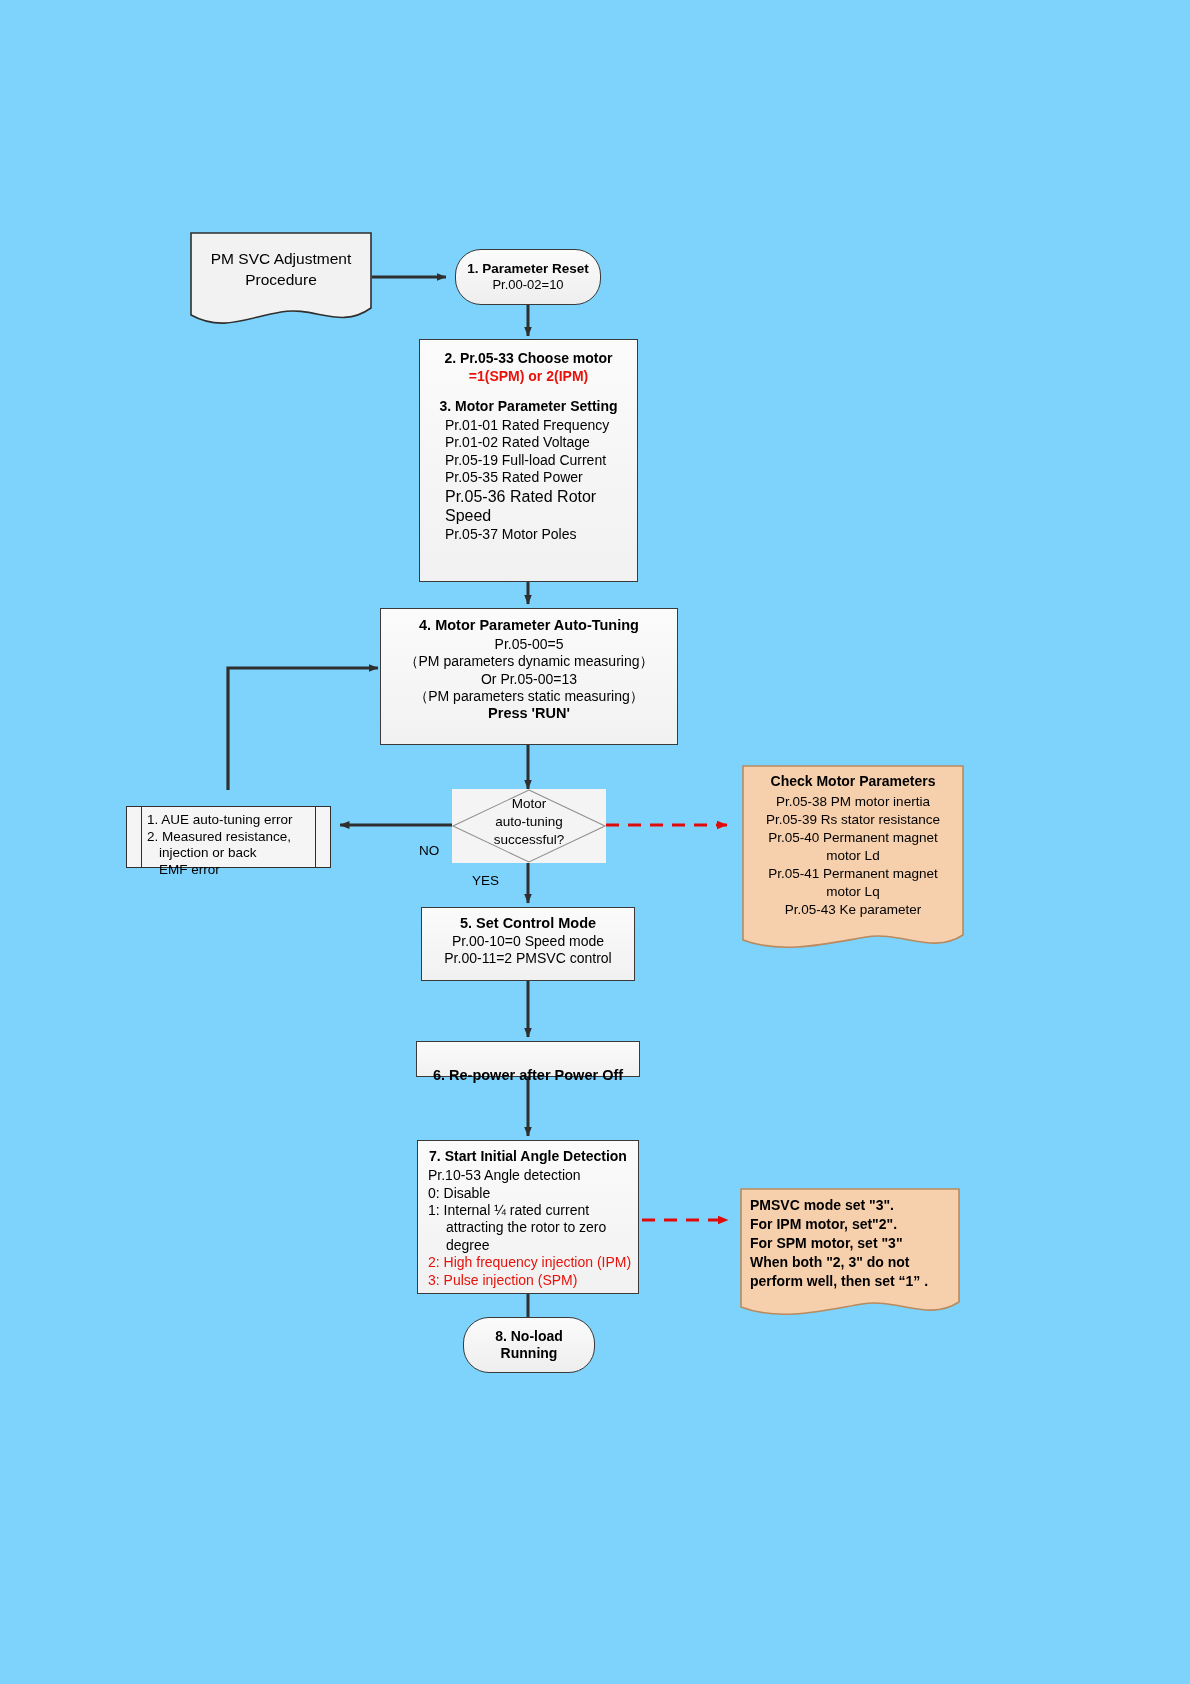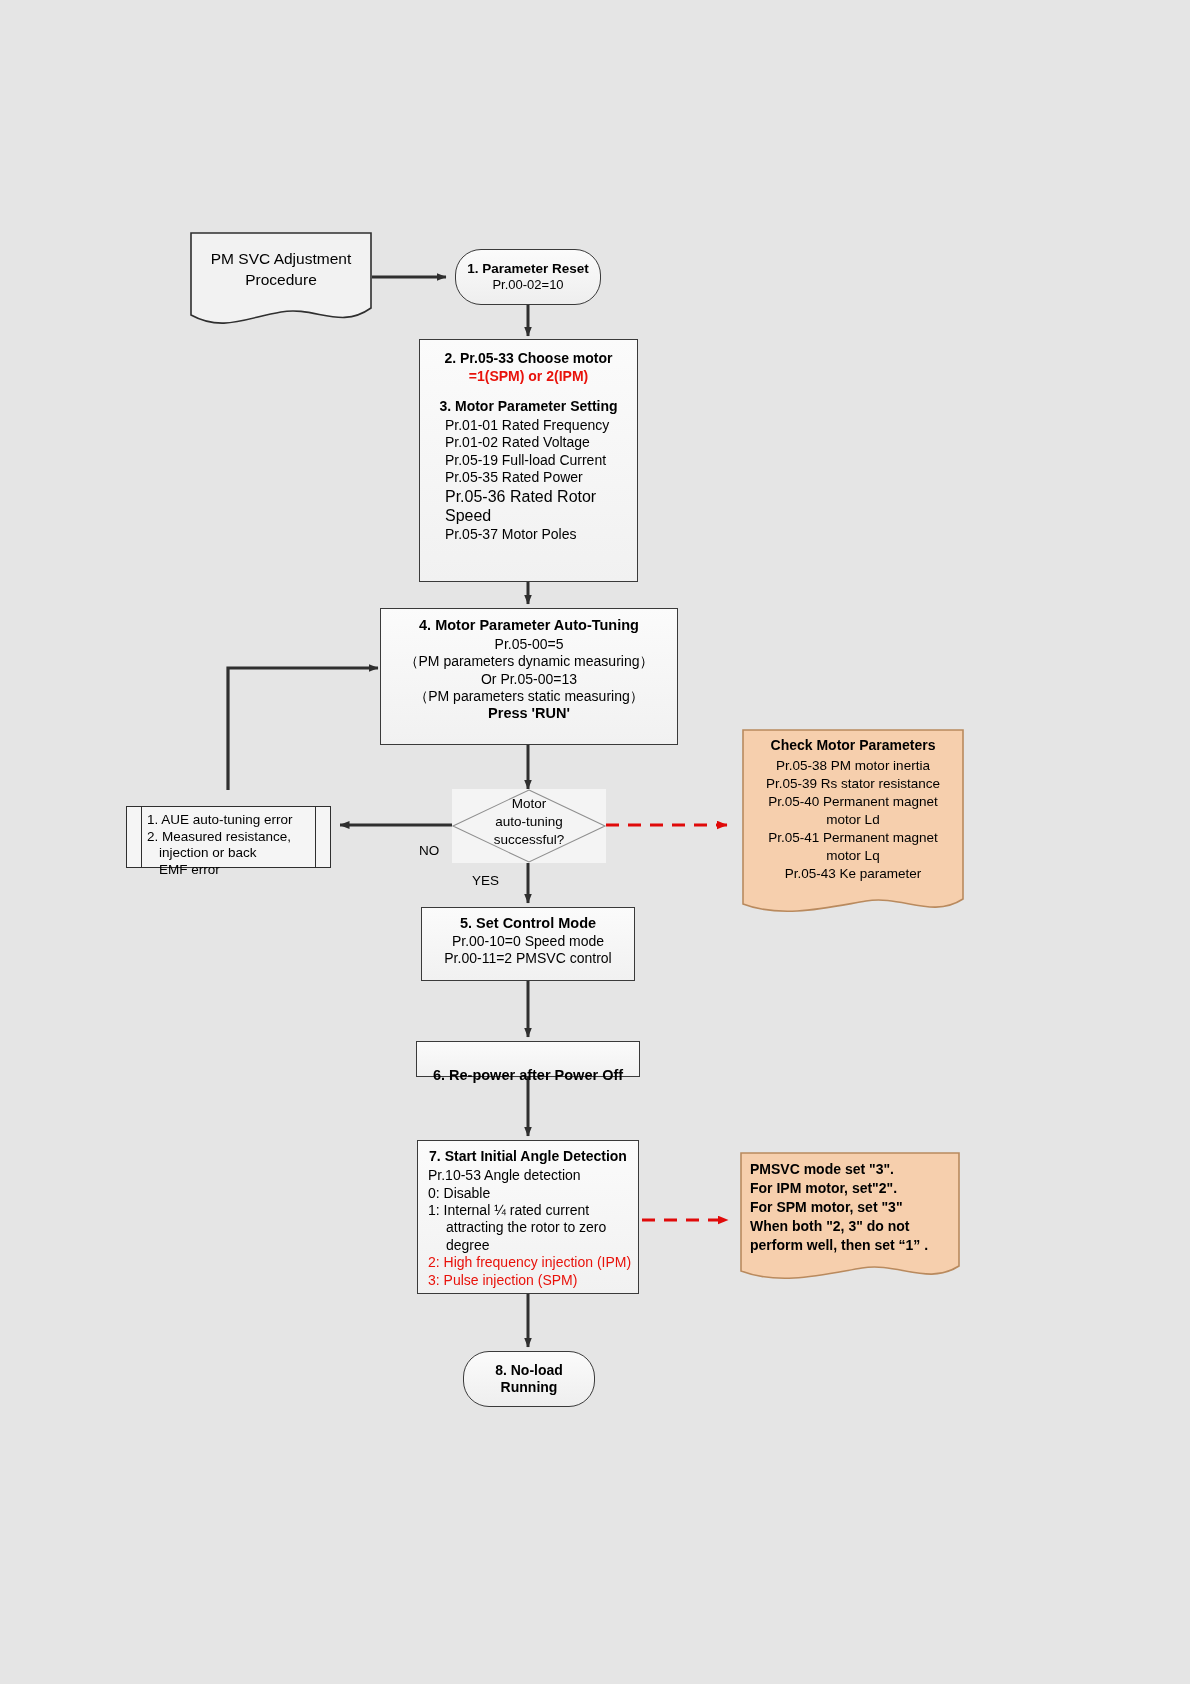--- a/index.html
+++ b/index.html
@@ -8,21 +8,21 @@
     background: #ffffff;
   }
   body {
     font-family: "Liberation Sans", sans-serif;
     -webkit-font-smoothing: antialiased;
   }
   #canvas {
     position: relative;
     width: 1190px;
     height: 1684px;
-    background: #e5e5e5;
+    background: #7dd3fc;
     overflow: hidden;
   }
   .node {
     position: absolute;
     box-sizing: border-box;
     text-align: center;
     color: #000000;
     line-height: 1.24;
   }
   .rect {
@@ -86,20 +86,21 @@
   }
   .diamond-label {
     position: absolute;
     left: 0; right: 0;
     text-align: center;
   }
 
   .note {
     position: absolute;
     box-sizing: border-box;
+    margin-top: 36px;
   }
   .note .note-text {
     position: absolute;
     left: 0; right: 0;
   }
 
   .edge-label {
     position: absolute;
     color: #000;
   }
@@ -249,18 +250,18 @@
     <svg width="220" height="132" viewBox="0 0 220 132" preserveAspectRatio="none" style="position:absolute;left:0;top:0;">
       <path d="M1,1 L219,1 L219,114 C188,134 158,110 122,116 C86,122 40,134 1,119 Z" fill="#f6cfad" stroke="#b98a5e" stroke-width="1.6"></path>
     </svg>
     <div class="note-text bold txt-l" style="top:9px; padding-left:10px; font-size:14px;">PMSVC mode set "3".</div>
     <div class="note-text bold txt-l" style="top:28px; padding-left:10px; font-size:14px;">For IPM motor, set"2".</div>
     <div class="note-text bold txt-l" style="top:47px; padding-left:10px; font-size:14px;">For SPM motor, set "3"</div>
     <div class="note-text bold txt-l" style="top:66px; padding-left:10px; font-size:14px;">When both "2, 3" do not</div>
     <div class="note-text bold txt-l" style="top:85px; padding-left:10px; font-size:14px;">perform well, then set  “1” .</div>
   </div>
 
-  <div class="node term" style="left:463px; top:1351px; width:132px; height:56px;">
+  <div class="node term" style="left:463px; top:1317px; width:132px; height:56px;">
     <div class="bold" style="font-size:14px;">8. No-load</div>
     <div class="bold" style="font-size:14px;">Running</div>
   </div>
 
 </div>
 
 </body></html>

